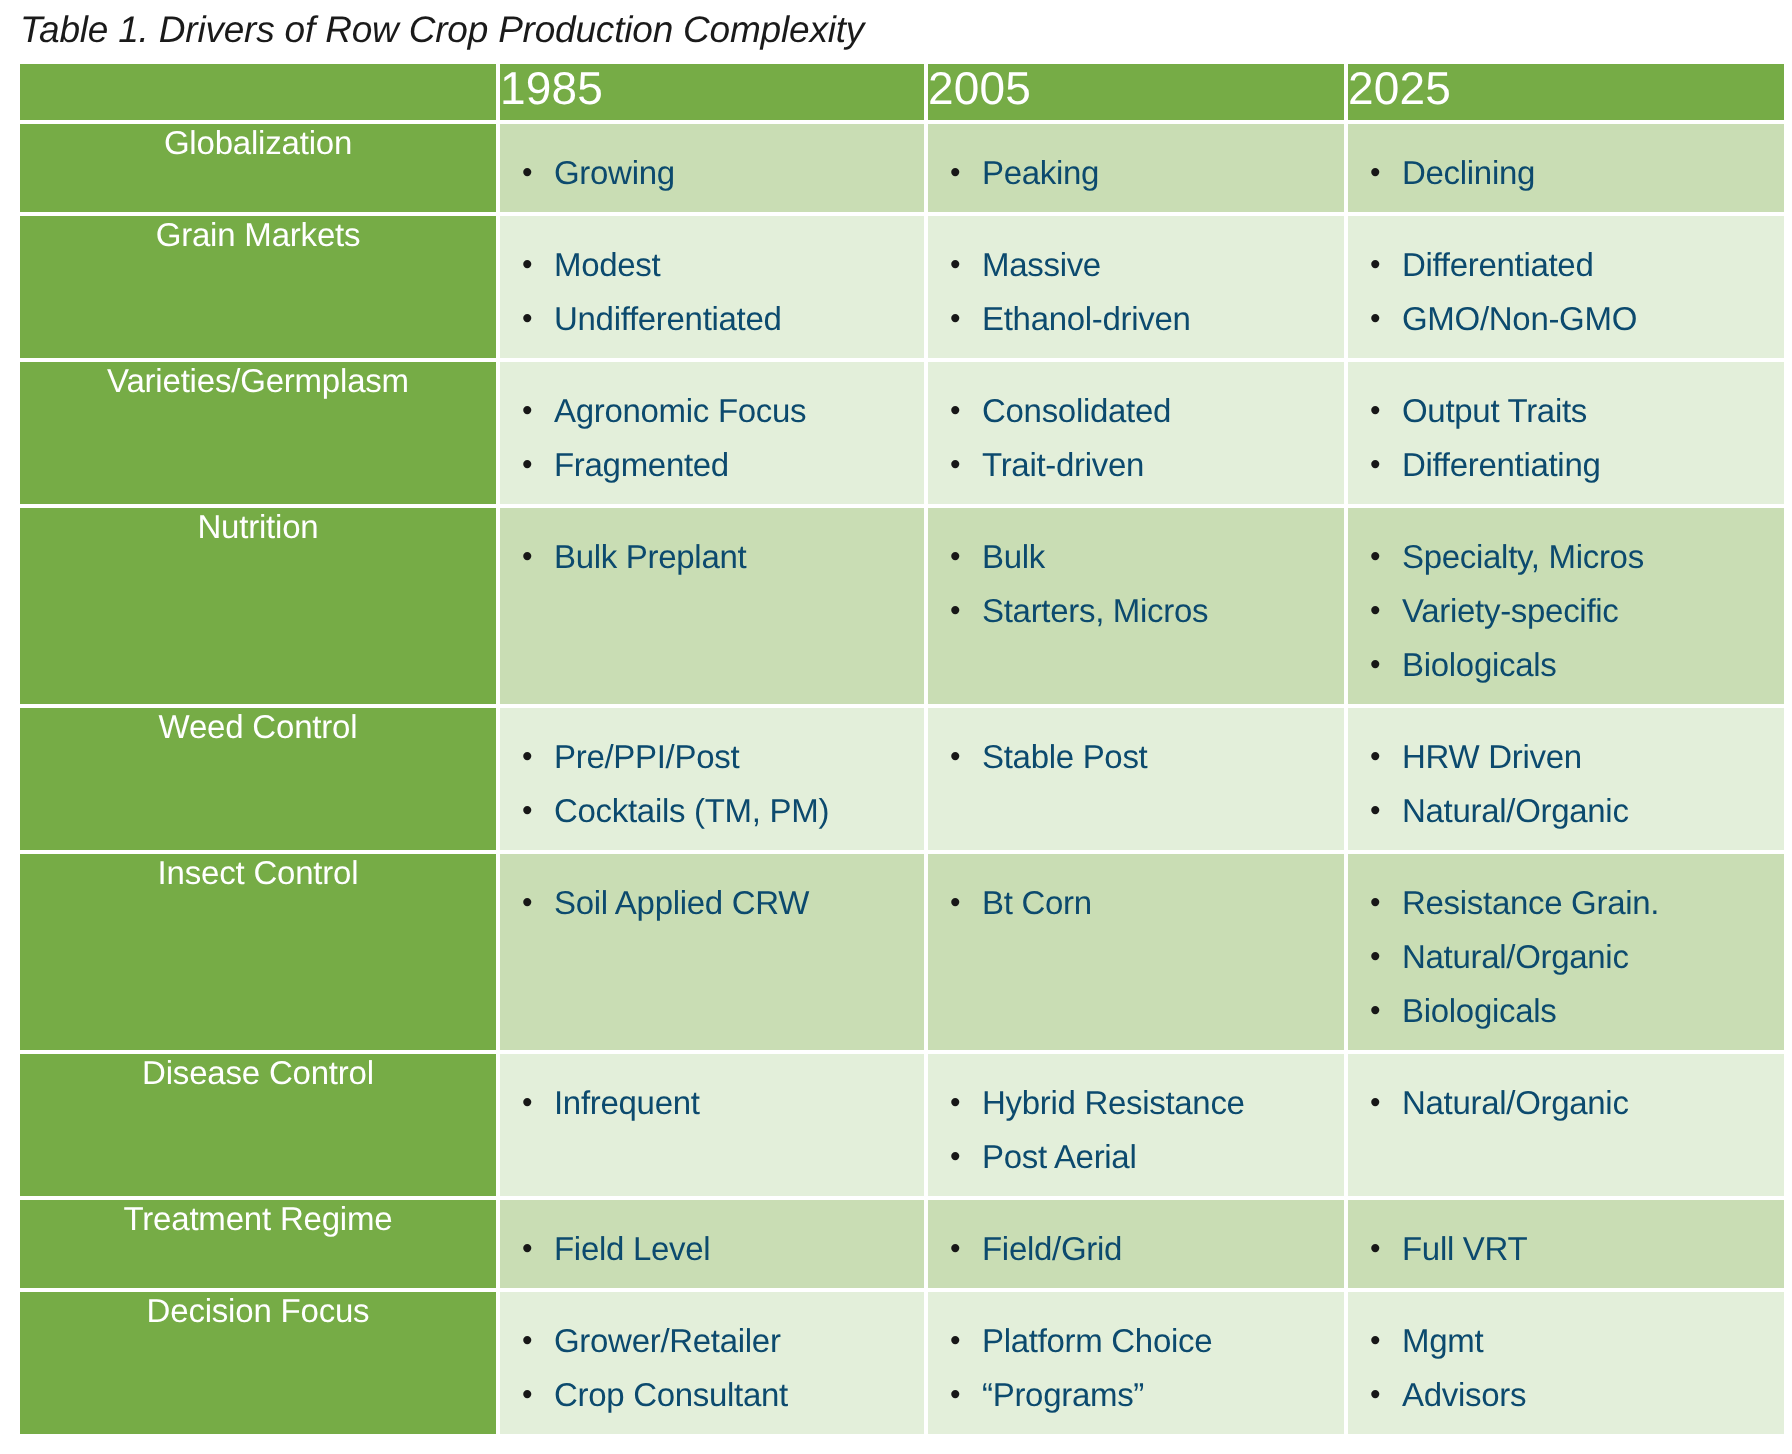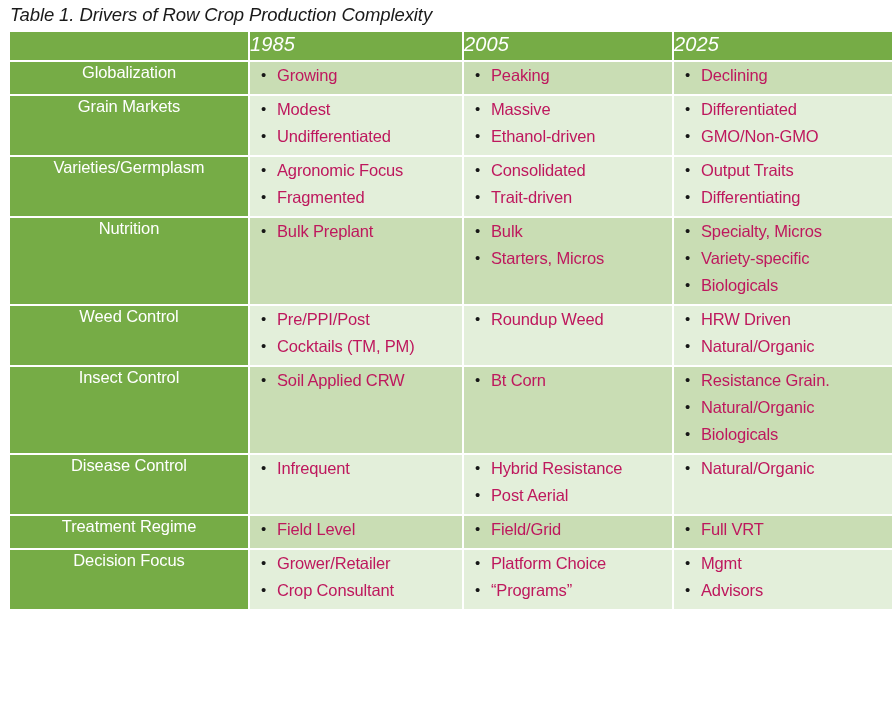--- a/index.html
+++ b/index.html
@@ -57,47 +57,46 @@
   .hdr {
     background: #76ac46;
     height: 28px;
   }
   .hdr-blank {
     background: #76ac46;
   }
   .hdr-year {
     background: #76ac46;
     color: #ffffff;
-    font-size: 20px;
+    font-size: 23px;
     font-weight: normal;
     text-align: left;
     padding: 1px 0 3px 12px;
     line-height: 24px;
     letter-spacing: 0.1px;
-    font-style: italic;
   }
 
   
   .rowlabel {
     background: #76ac46;
     color: #ffffff;
     font-weight: normal;
     font-size: 16.5px;
     line-height: 20px;
     padding: 5px 6px 5px 10px;
     letter-spacing: -0.1px;
   }
 
   
   .tint-a { background: #c9ddb4; }
   .tint-b { background: #e3efda; }
 
   .cell-body {
-    padding: 0 8px 5px 10px;
-    color: #be185d;
+    padding: 12px 8px 5px 10px;
+    color: #0c4a6e;
     font-size: 16.5px;
     line-height: 26px;
   }
 
   ul.bullets {
     list-style: none;
     margin: 0;
     padding: 0;
   }
   ul.bullets li {
@@ -254,21 +253,21 @@
             <div class="cell-body">
               <ul class="bullets">
                 <li>Pre/PPI/Post</li>
                 <li class="justify">Cocktails (TM, PM)</li>
               </ul>
             </div>
           </td>
           <td class="tint-b">
             <div class="cell-body">
               <ul class="bullets">
-                <li>Roundup Weed</li>
+                <li>Stable Post</li>
               </ul>
             </div>
           </td>
           <td class="tint-b">
             <div class="cell-body">
               <ul class="bullets">
                 <li>HRW Driven</li>
                 <li>Natural/Organic</li>
               </ul>
             </div>

